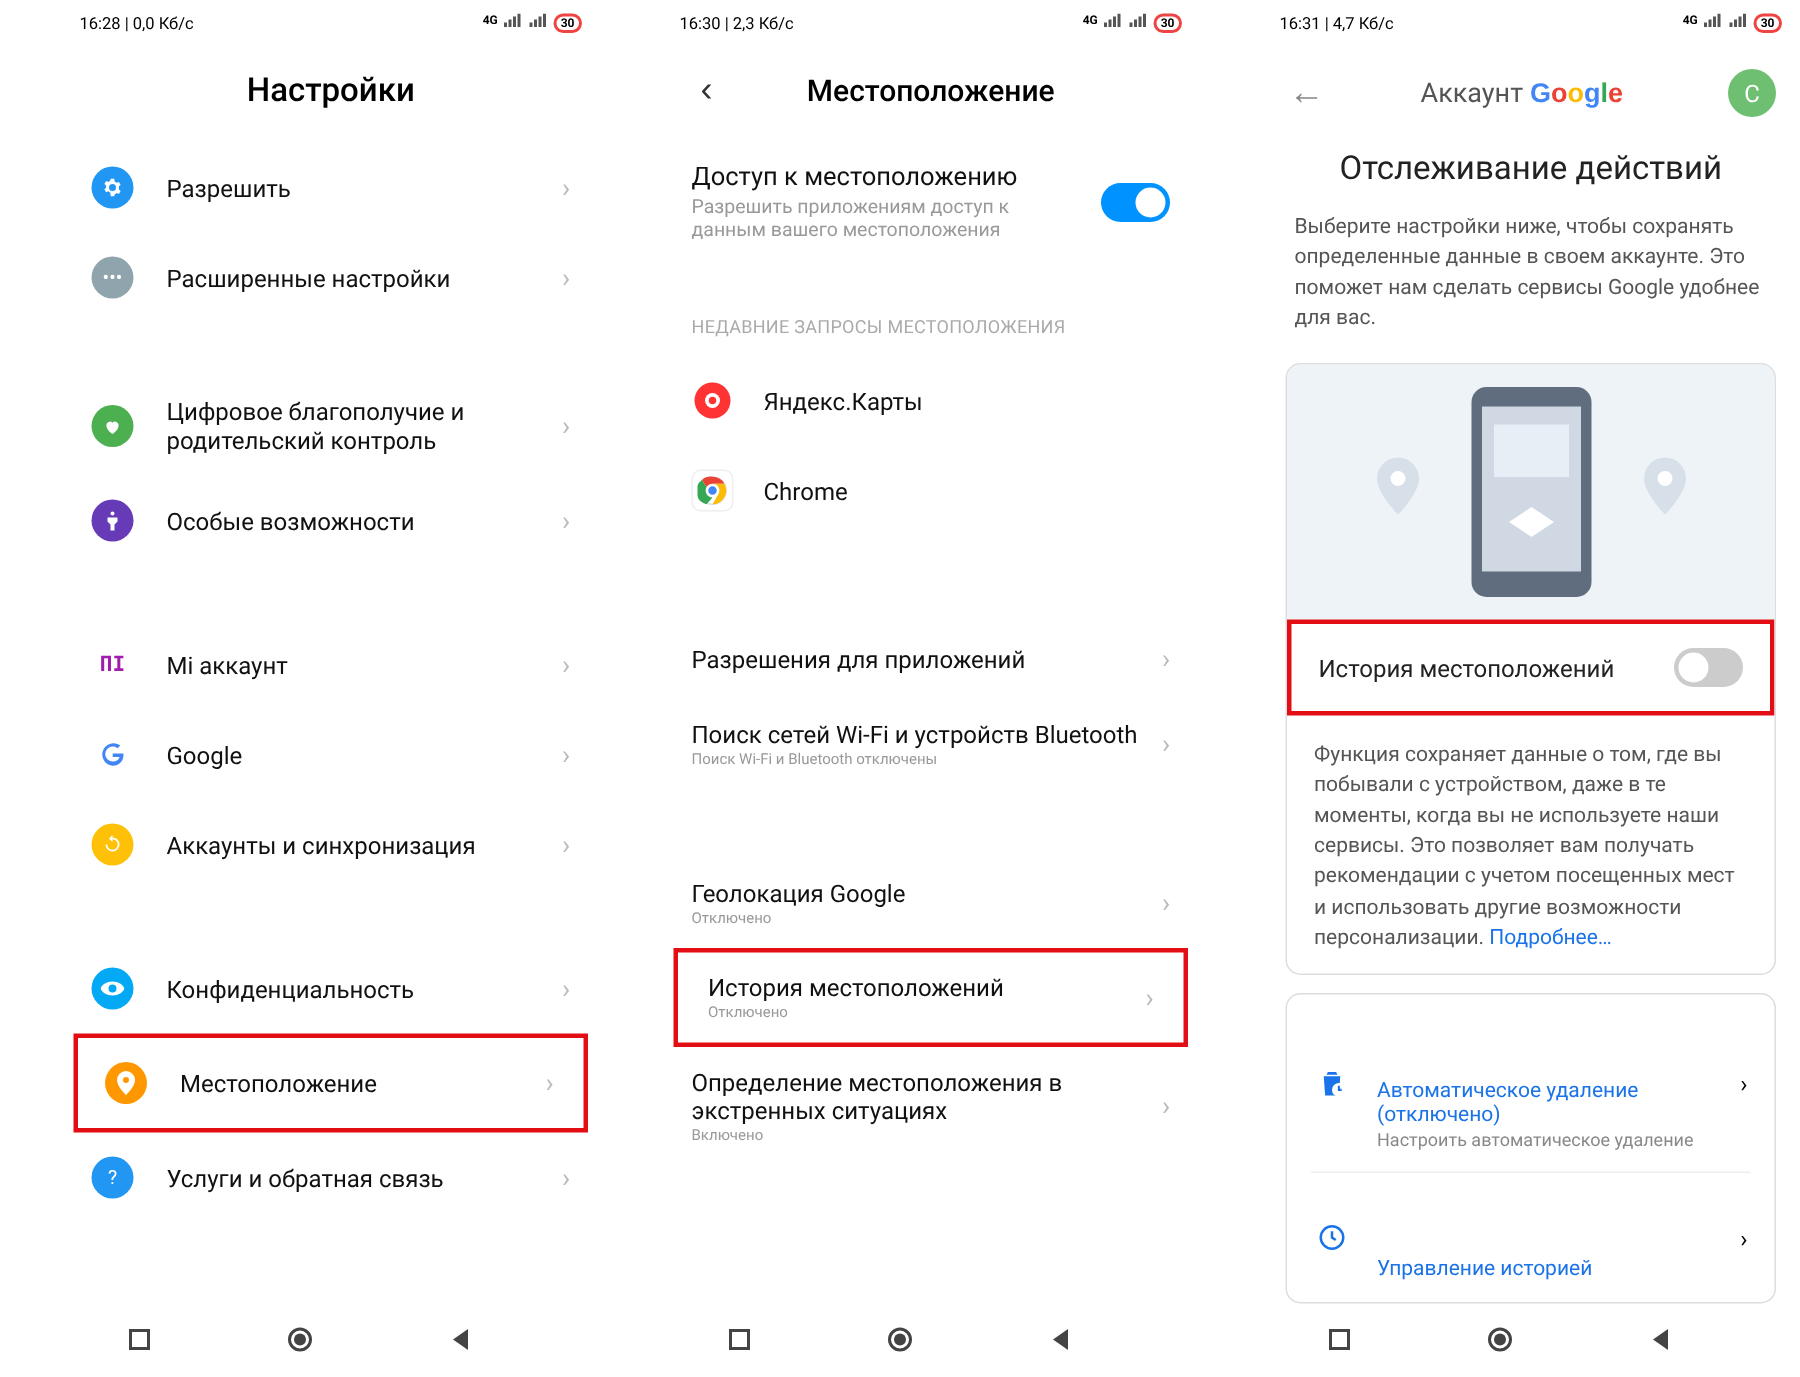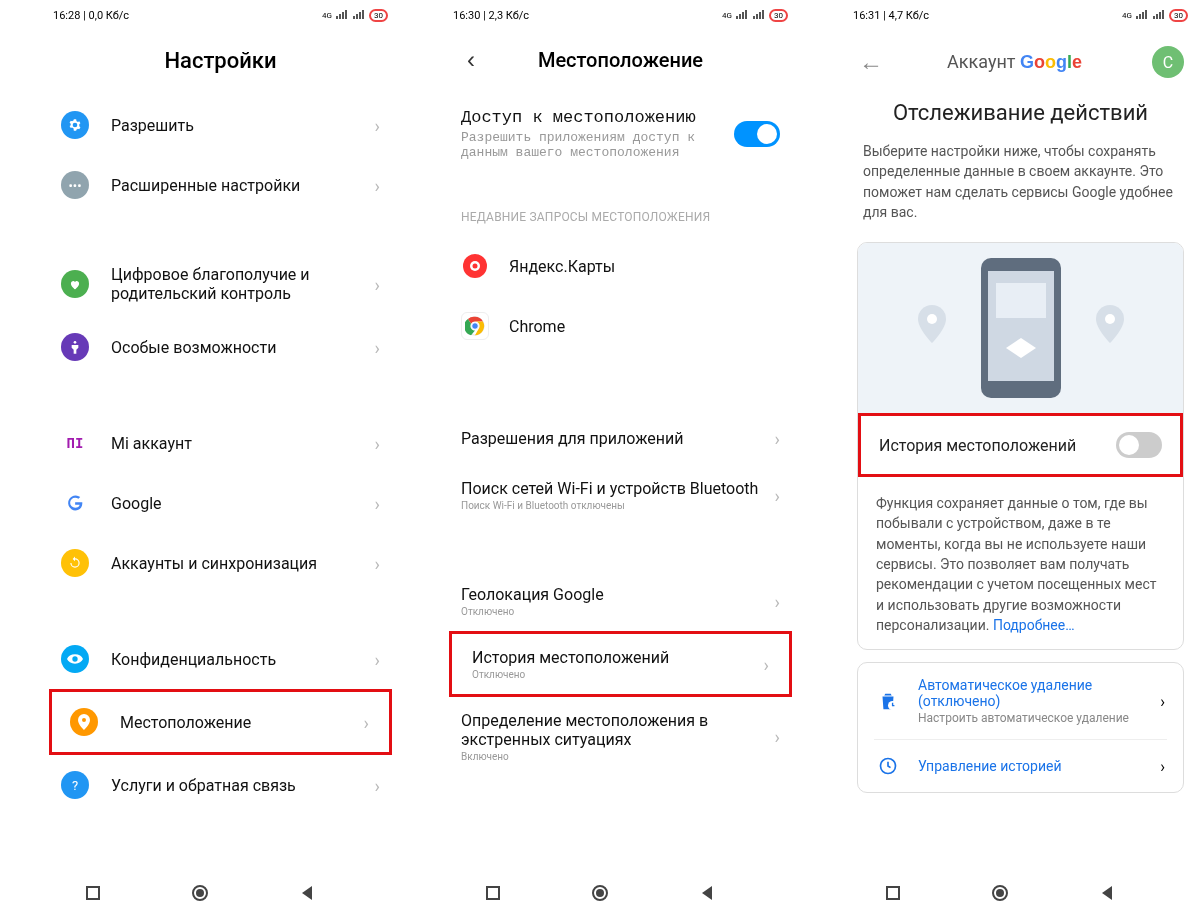--- a/index.html
+++ b/index.html
@@ -1,38 +1,38 @@
 <!DOCTYPE html>
 <html><head>
 <meta charset="utf-8">
 <style>
 * { box-sizing: border-box; margin: 0; padding: 0; }
 body { font-family: -apple-system, Roboto, sans-serif; background: #fff; width: 1200px; height: 918px; display: flex; }
 .screen { width: 400px; height: 918px; position: relative; background: #fff; display: flex; flex-direction: column; padding-left: 41px; }
 .statusbar { height: 30px; display: flex; align-items: center; padding: 0 12px; font-size: 11px; color: #000; }
 .statusbar .sb-left { flex: 1; }
-.statusbar .sb-right { display: flex; align-items: center; gap: 3px; }
+.statusbar .sb-right { display: flex; align-items: flex-start; gap: 3px; font-weight: bold; }
 .sb-icon { display: inline-flex; align-items: center; }
 .batt { border: 2px solid #ef4444; border-radius: 7px; padding: 0 3px; font-size: 8px; }
 .page-title { text-align: center; font-size: 22px; font-weight: 500; padding: 18px 0 22px; }
 .header-row { display: flex; align-items: center; padding: 16px 16px 18px; }
 .back-btn { width: 28px; height: 28px; display: flex; align-items: center; justify-content: center; font-size: 24px; color: #333; background:none; border:none; cursor:pointer; }
 .header-row .header-title { flex: 1; text-align: center; font-size: 20px; font-weight: 500; padding-right: 28px; }
 .list { padding: 0; }
 .row { display: flex; align-items: center; padding: 16px 20px; cursor: pointer; }
 .row.tall { padding: 14px 20px; }
 .row .icon { width: 28px; height: 28px; border-radius: 50%; display: flex; align-items: center; justify-content: center; margin-right: 22px; font-size: 13px; color: #fff; flex-shrink:0; }
 .row .txt { flex: 1; }
 .row .label { font-size: 16px; color: #111; }
 .row .sub { font-size: 10px; color: #999; margin-top: 2px; }
 .row .chev { color: #bbb; font-size: 18px; margin-left: 8px; }
 .section-spacer { height: 36px; }
 .section-header { font-size: 12px; color: #aaa; padding: 8px 20px 12px; letter-spacing: 0.2px; }
 .toggle-row { display: flex; align-items: center; padding: 16px 20px 6px; }
-.toggle-row .ttxt { flex: 1; font-family: Liberation Mono, monospace; }
+.toggle-row .ttxt { flex: 1; }
 .toggle-row .tlabel { font-size: 17px; color: #111; margin-bottom: 3px; }
 .toggle-row .tsub { font-size: 13px; color: #999; }
 .toggle { width: 46px; height: 26px; border-radius: 26px; background: #0093ff; position: relative; margin-left: 14px; }
 .toggle.off { background: #ccc; }
 .toggle::after { content: ""; position: absolute; width: 20px; height: 20px; border-radius: 50%; background: #fff; top: 3px; right: 3px; }
 .toggle.off::after { left: 3px; right: auto; }
 .app-icon { width: 28px; height: 28px; border-radius: 6px; margin-right: 20px; display:flex; align-items:center; justify-content:center; flex-shrink:0; }
 .highlight-red { border: 3px solid #e30e13; }
 .navbar { position: absolute; bottom: 0; left: 0; right: 0; height: 50px; display: flex; align-items: center; justify-content: space-around; padding: 0 40px; }
 .nav-btn { width: 20px; height: 20px; display:flex; align-items:center; justify-content:center; background:none; border:none; cursor:pointer; }
@@ -42,21 +42,21 @@
 .s3-h2 { text-align: center; font-size: 22px; font-weight: 400; padding: 12px 0 16px; color: #222; }
 .s3-desc { font-size: 14px; color: #555; padding: 0 22px 20px; line-height: 1.45; }
 .card { border: 1px solid #ddd; border-radius: 10px; margin: 0 16px 12px; overflow: hidden; }
 .illust { height: 170px; background: #eef3f8; display:flex; align-items:center; justify-content:center; gap:24px; }
 .hist-row { display: flex; align-items: center; padding: 16px 18px; border: 3px solid #e30e13; }
 .hist-row .label { flex: 1; font-size: 16px; color: #222; }
 .s3-body { font-size: 14px; color: #555; padding: 16px 18px 4px; line-height: 1.45; }
 .link { color: #1a73e8; }
 .card-list-row { display: flex; align-items: center; padding: 14px 18px; }
 .card-list-row .ci { width: 24px; height: 24px; margin-right: 18px; display:flex; align-items:center; justify-content:center; }
-.card-list-row .ctxt { flex:1; }
+.card-list-row .ctxt { flex:1;margin-top:42px; }
 .card-list-row .cl { font-size: 14px; color: #1a73e8; }
 .card-list-row .cs { font-size: 12px; color: #888; margin-top: 2px; }
 .divider { height: 1px; background: #eee; margin: 0 16px; }
 .google-g { font-family: arial,sans-serif; font-weight:700; }
 </style>
 </head>
 <body>
 
 <div class="screen">
   <div class="statusbar">

